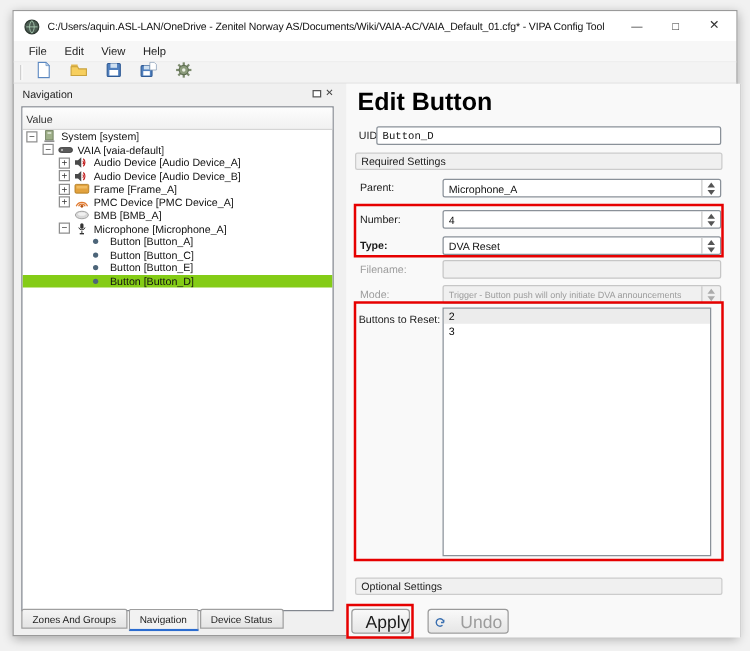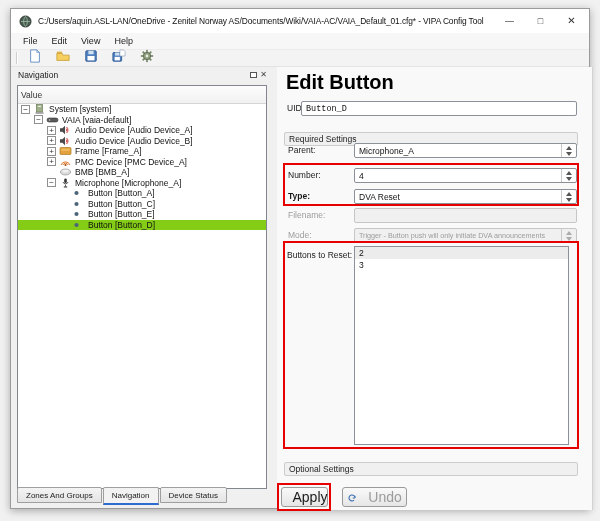--- a/index.html
+++ b/index.html
@@ -273,21 +273,21 @@
         <div class="tab sel">Navigation</div>
         <div class="tab">Device Status</div>
       </div>
 
     <div class="editor">
       <div class="ed-title">Edit Button</div>
 
       <div class="lbl" style="left:10px;top:34px;">UID:</div>
       <input class="field" style="left: 24px; top: 34px; width: 276px;" value="Button_D">
 
-      <div class="secbar" style="top:65px;">Required Settings</div>
+      <div class="secbar" style="top:55px;">Required Settings</div>
 
       <div class="lbl" style="left:11px;top:76px;">Parent:</div>
       <div class="field" style="left:77px;top:76px;width:223px;">
         <span class="combo-text">Microphone_A</span>
         <span class="combo-arrows">
             <i class="au"></i>
             <i class="ad"></i>
           </span>
       </div>
 

